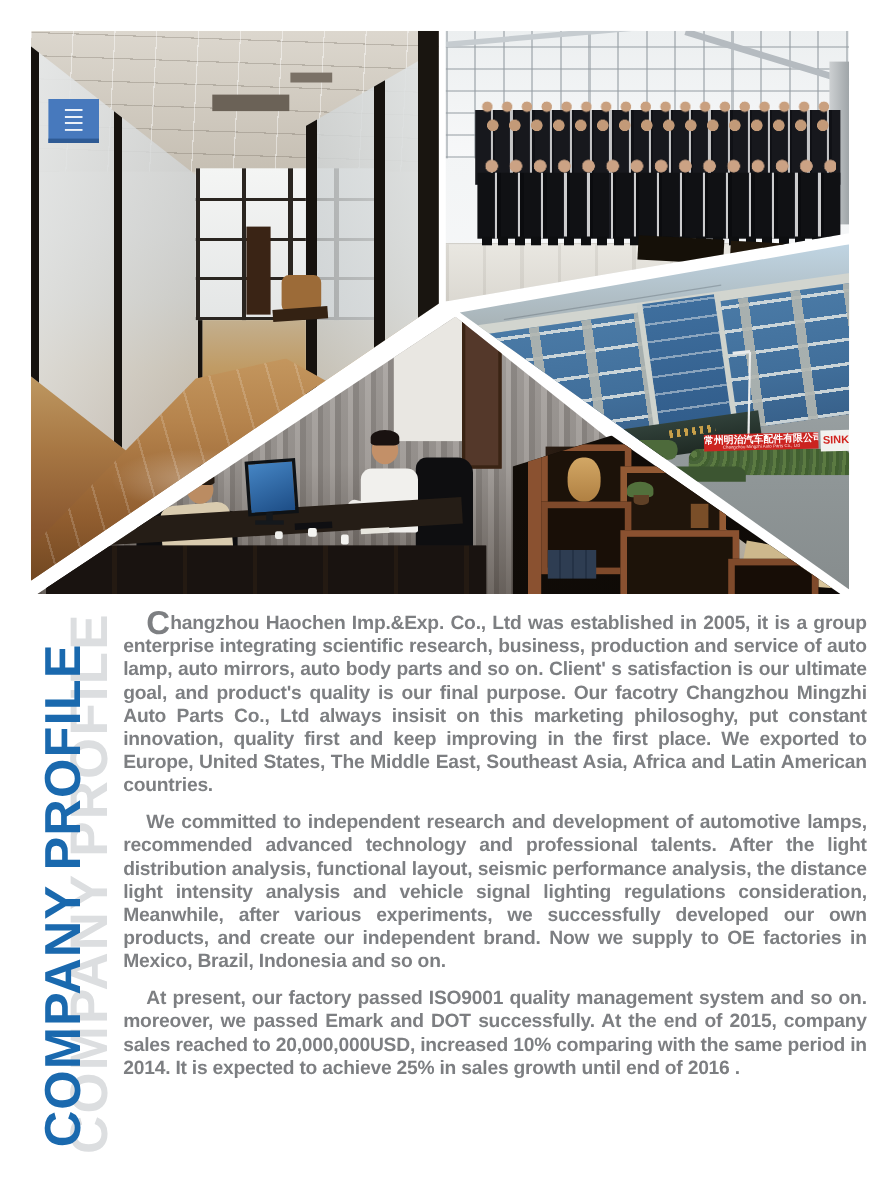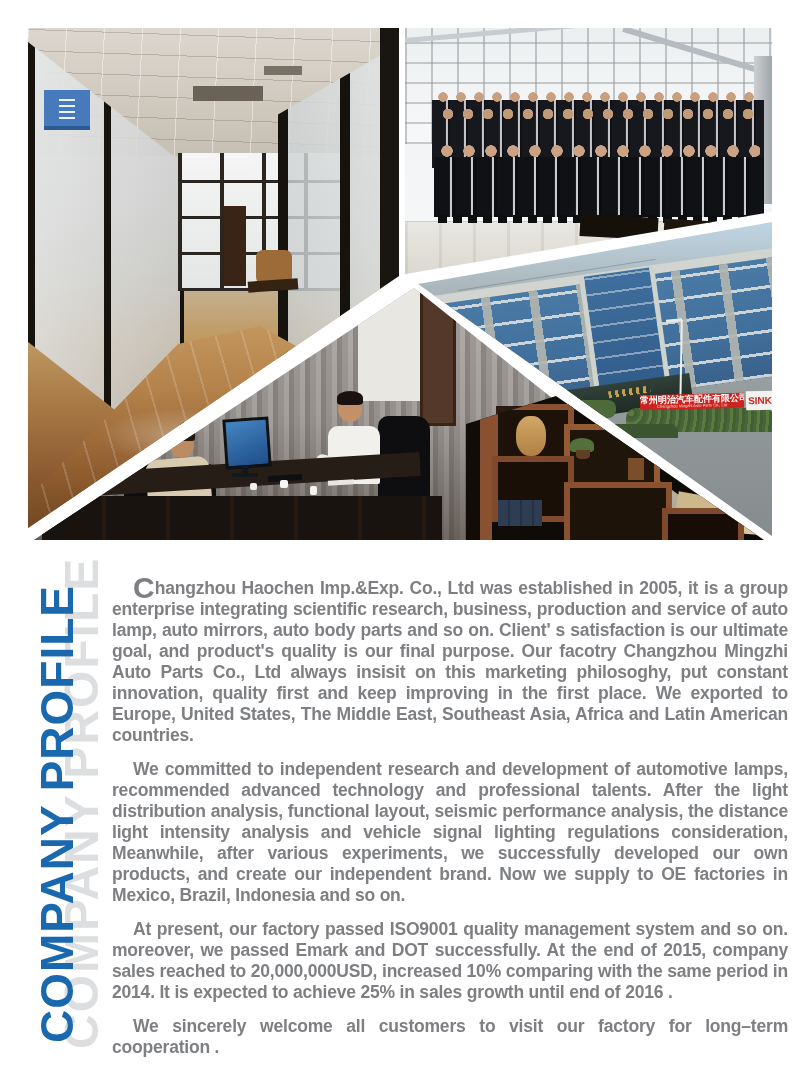--- a/index.html
+++ b/index.html
@@ -149,21 +149,21 @@
   .plant{left:542px;top:410px;width:24px;height:14px;background:#52703c;border-radius:50% 50% 20% 20%;}
   .pot{left:548px;top:422px;width:14px;height:9px;background:#5f4026;border-radius:0 0 40% 40%;}
   .books{left:470px;top:472px;width:44px;height:26px;
     background:repeating-linear-gradient(90deg,#2e3d52 0 10px,#243246 10px 12px);}
   .figur{left:600px;top:430px;width:16px;height:22px;background:#7a4e28;}
 
   
   .vtitle{position:absolute;transform:rotate(-90deg);transform-origin:0 0;font-weight:bold;white-space:nowrap;}
   .vtitle-main{left:31px;top:1043px;font-size:46px;line-height:52px;letter-spacing:1px;color:#1a69ae;z-index:3;}
   .vtitle-echo{left:55px;top:1049px;font-size:48px;line-height:54px;letter-spacing:2px;color:#dcdee0;z-index:2;}
-  .profile-text{position:absolute;left:112px;top:578px;width:676px;color:#7d7f82;font-weight:bold;
+  .profile-text{position:absolute;left:112px;top:556px;width:676px;color:#7d7f82;font-weight:bold;
     font-size:17.5px;line-height:21px;text-align:justify;letter-spacing:-0.2px;}
   .profile-text p{margin:0 0 13px 0;text-indent:21px;}
   .cap{font-size:30px;line-height:10px;vertical-align:-4px;letter-spacing:0;}
 </style>
 </head>
 <body>
 
 <div class="collage">
 
   <div class="piece p-corridor">
@@ -269,14 +269,13 @@
 
 </div>
 
 <span class="vtitle vtitle-echo">COMPANY PROFILE</span>
 <span class="vtitle vtitle-main">COMPANY PROFILE</span>
 
 <div class="profile-text">
   <p><span class="cap">C</span><span>hangzhou Haochen Imp.&amp;Exp. Co., Ltd was established in 2005, it is a group enterprise integrating scientific research, business, production and service of auto lamp, auto mirrors, auto body parts and so on. Client' s satisfaction is our ultimate goal, and product's quality is our final purpose. Our facotry Changzhou Mingzhi Auto Parts Co., Ltd always insisit on this marketing philosoghy, put constant innovation, quality first and keep improving in the first place. We exported to Europe, United States, The Middle East, Southeast Asia, Africa and Latin American countries.</span></p>
   <p>We committed to independent research and development of automotive lamps, recommended advanced technology and professional talents. After the light distribution analysis, functional layout, seismic performance analysis, the distance light intensity analysis and vehicle signal lighting regulations consideration, Meanwhile, after various experiments, we successfully developed our own products, and create our independent brand. Now we supply to OE factories in Mexico, Brazil, Indonesia and so on.</p>
   <p>At present, our factory passed ISO9001 quality management system and so on. moreover, we passed Emark and DOT successfully. At the end of 2015, company sales reached to 20,000,000USD, increased 10% comparing with the same period in 2014. It is expected to achieve 25% in sales growth until end of 2016 .</p>
-  <p>We sincerely welcome all customers to visit our factory for long–term cooperation .</p>
 </div>
 
 </body></html>

